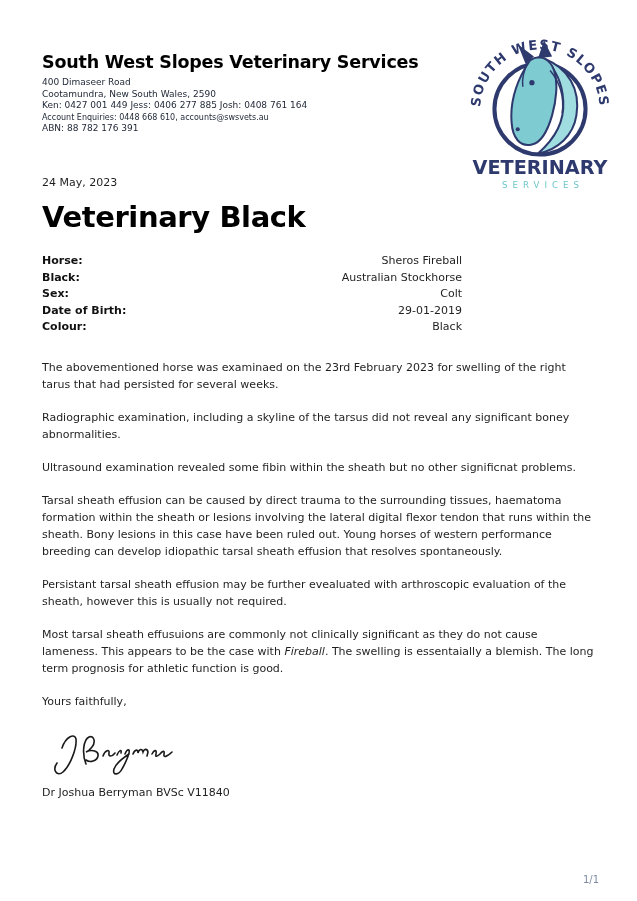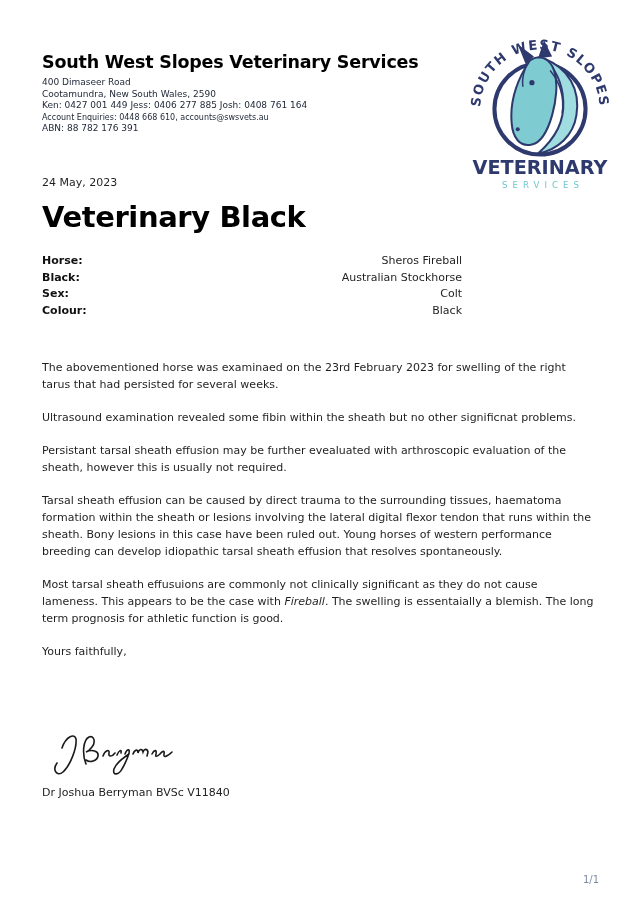--- a/index.html
+++ b/index.html
@@ -71,30 +71,35 @@
   </div>
   <div class="detail-row">
     <span class="detail-label">Black:</span>
     <span class="detail-value">Australian Stockhorse</span>
   </div>
   <div class="detail-row">
     <span class="detail-label">Sex:</span>
     <span class="detail-value">Colt</span>
   </div>
   <div class="detail-row">
+    <span class="detail-label">Date of Birth:</span>
+    <span class="detail-value">29-01-2019</span>
+  </div>
+  <div class="detail-row">
     <span class="detail-label">Colour:</span>
     <span class="detail-value">Black</span>
   </div>
 </div>
 
 <div class="body-text">
   <p>The abovementioned horse was examinaed on the 23rd February 2023 for swelling of the right tarus that had persisted for several weeks.</p>
+  <p>Radiographic examination, including a skyline of the tarsus did not reveal any significant boney abnormalities.</p>
   <p>Ultrasound examination revealed some fibin within the sheath but no other significnat problems.</p>
+  <p>Tarsal sheath effusion can be caused by direct trauma to the surrounding tissues, haematoma formation within the sheath or lesions involving the lateral digital flexor tendon that runs within the sheath. Bony lesions in this case have been ruled out. Young horses of western performance breeding can develop idiopathic tarsal sheath effusion that resolves spontaneously.</p>
   <p>Persistant tarsal sheath effusion may be further evealuated with arthroscopic evaluation of the sheath, however this is usually not required.</p>
-  <p>Tarsal sheath effusion can be caused by direct trauma to the surrounding tissues, haematoma formation within the sheath or lesions involving the lateral digital flexor tendon that runs within the sheath. Bony lesions in this case have been ruled out. Young horses of western performance breeding can develop idiopathic tarsal sheath effusion that resolves spontaneously.</p>
   <p><span>Most tarsal sheath effusuions are commonly not clinically significant as they do not cause lameness. This appears to be the case with </span><span class="italic">Fireball</span><span>. The swelling is essentaially a blemish. The long term prognosis for athletic function is good.</span></p>
   <p class="valediction">Yours faithfully,</p>
 </div>
 
 <div class="signature-block">
   <svg width="130" height="52" viewBox="0 0 130 52">
     <g fill="none" stroke="#1a1a1a" stroke-width="1.6" stroke-linecap="round">
       <path d="M12 20 C16 8 25 5 26 11 C27 20 20 38 13 44 C7 49 2 42 7 35"></path>
       <path d="M36 36 C32 26 33 12 39 9 C44 7 46 14 42 19 C39 23 36 24 36 24 C42 21 49 23 48 28 C47 33 40 35 36 32"></path>
       <path d="M53 28 C55 22 60 21 59 25 C58 29 62 29 65 25"></path>

